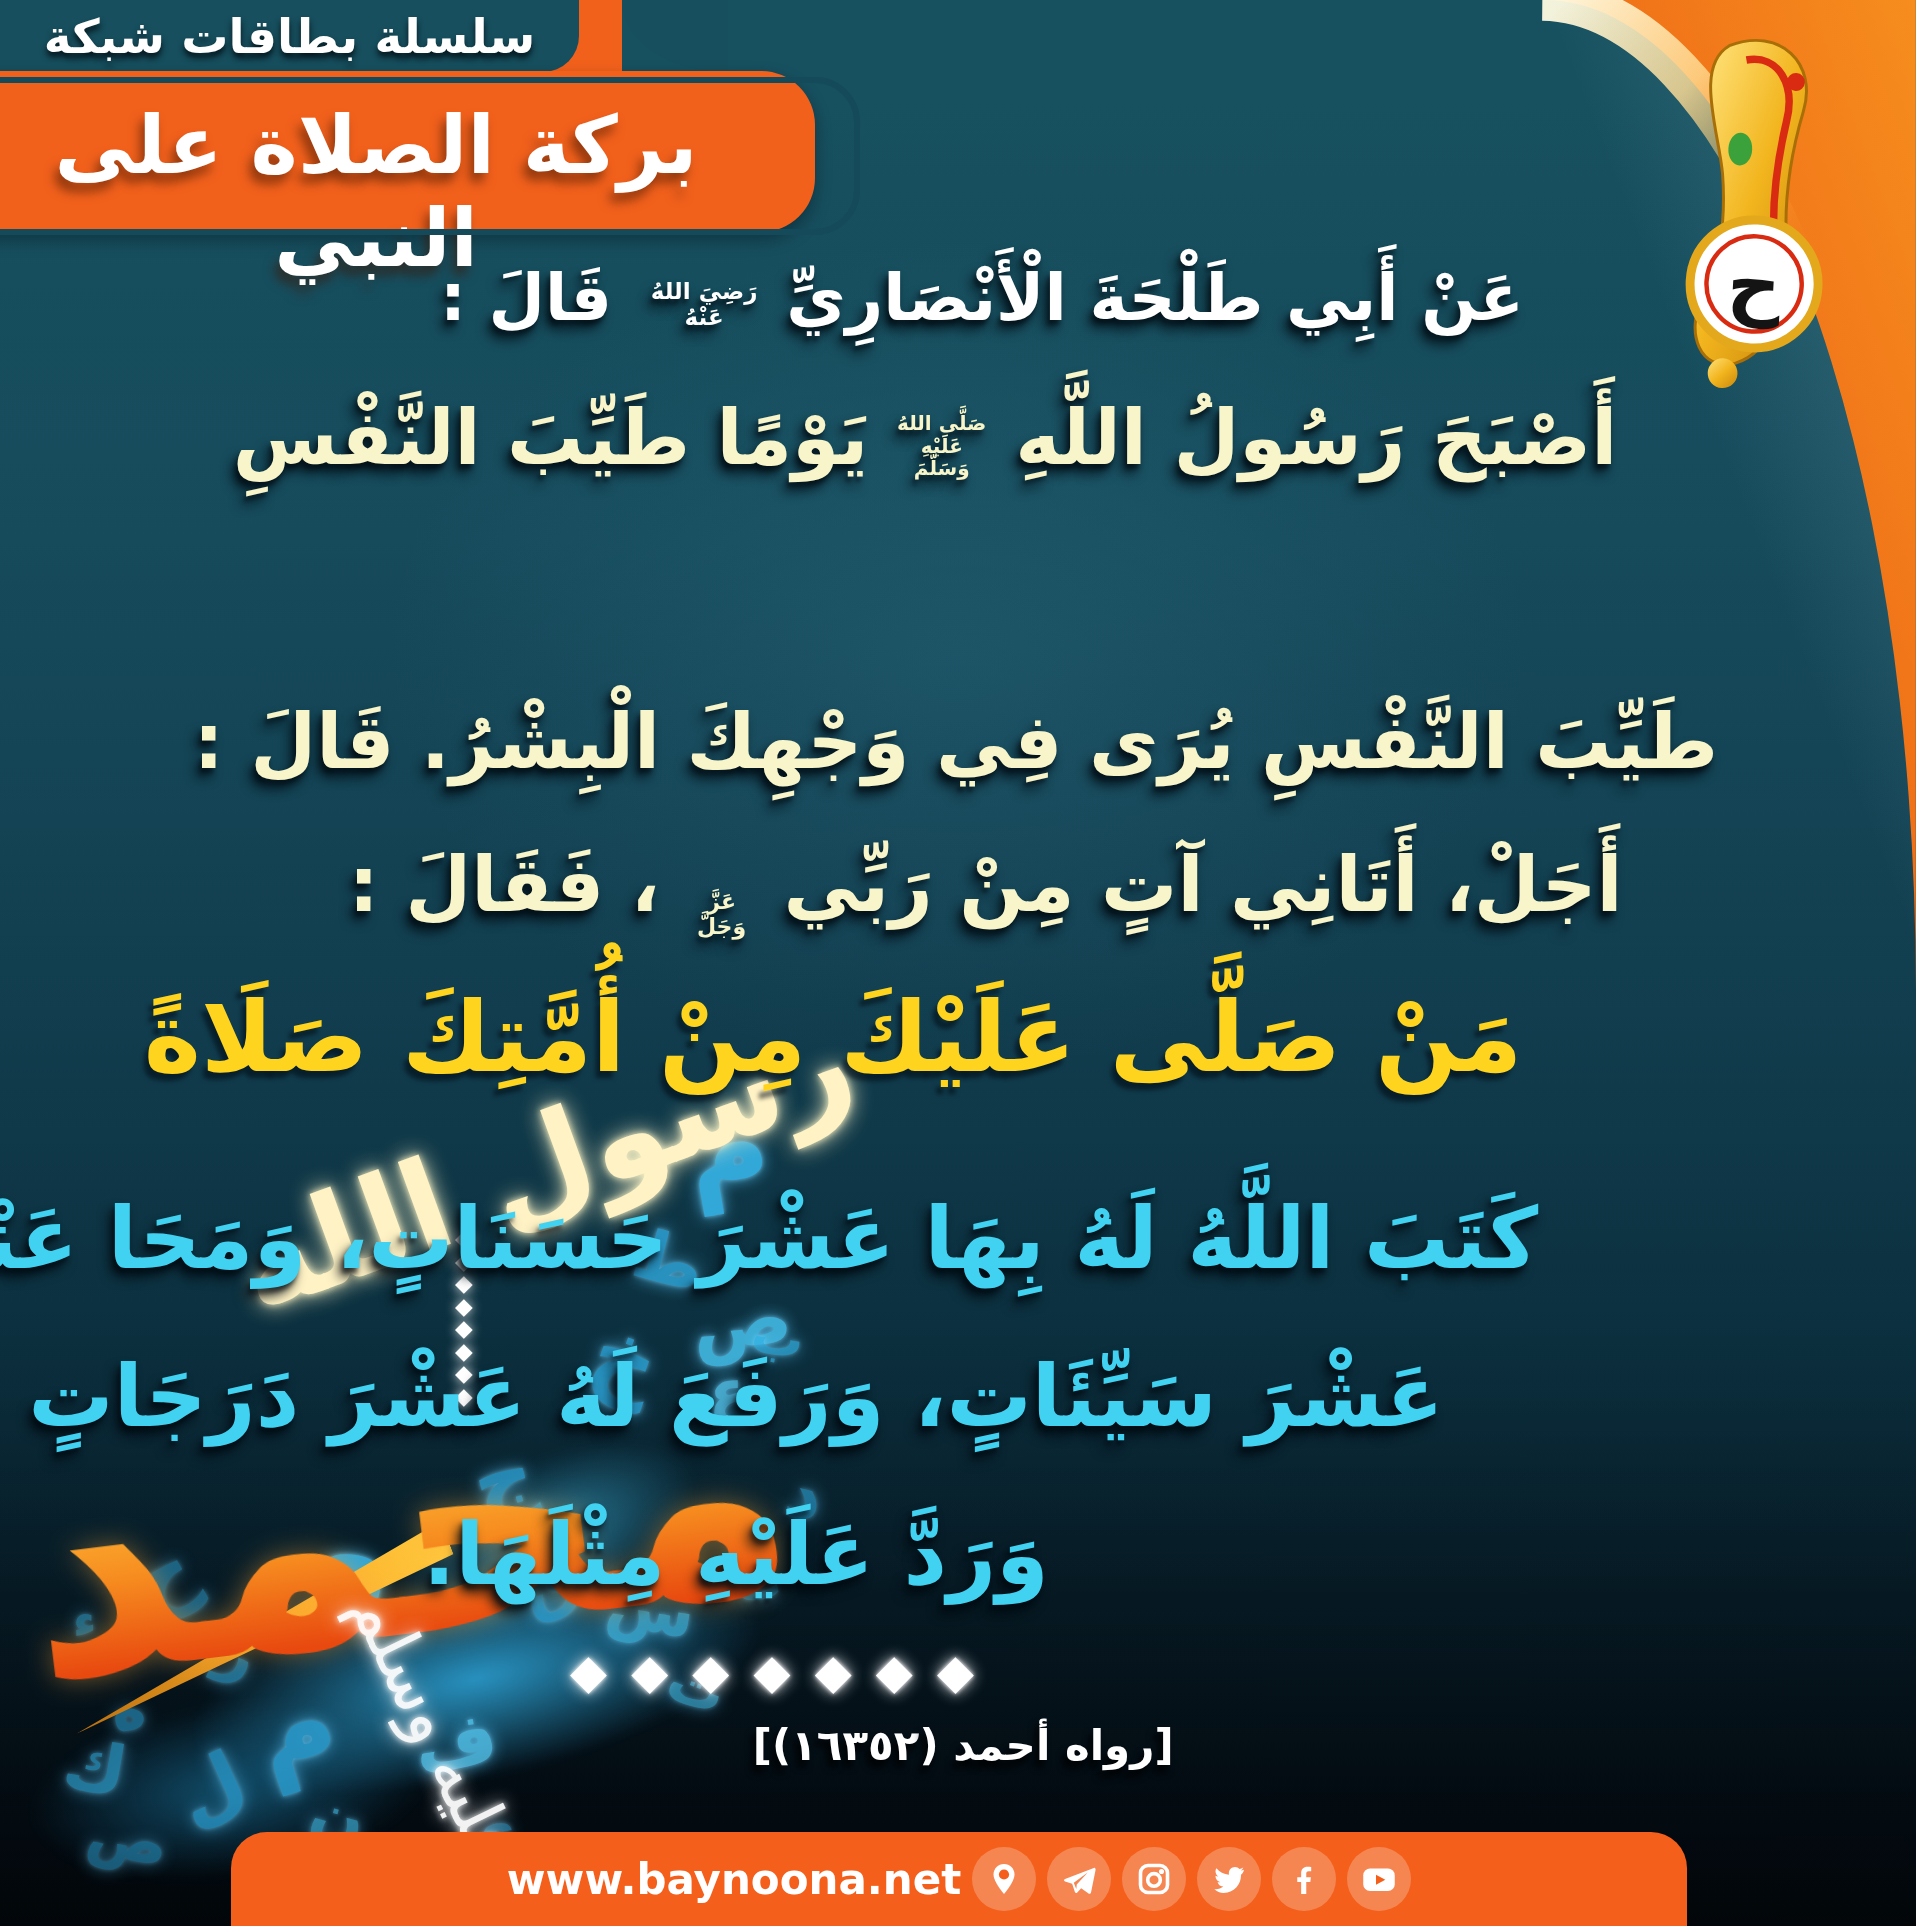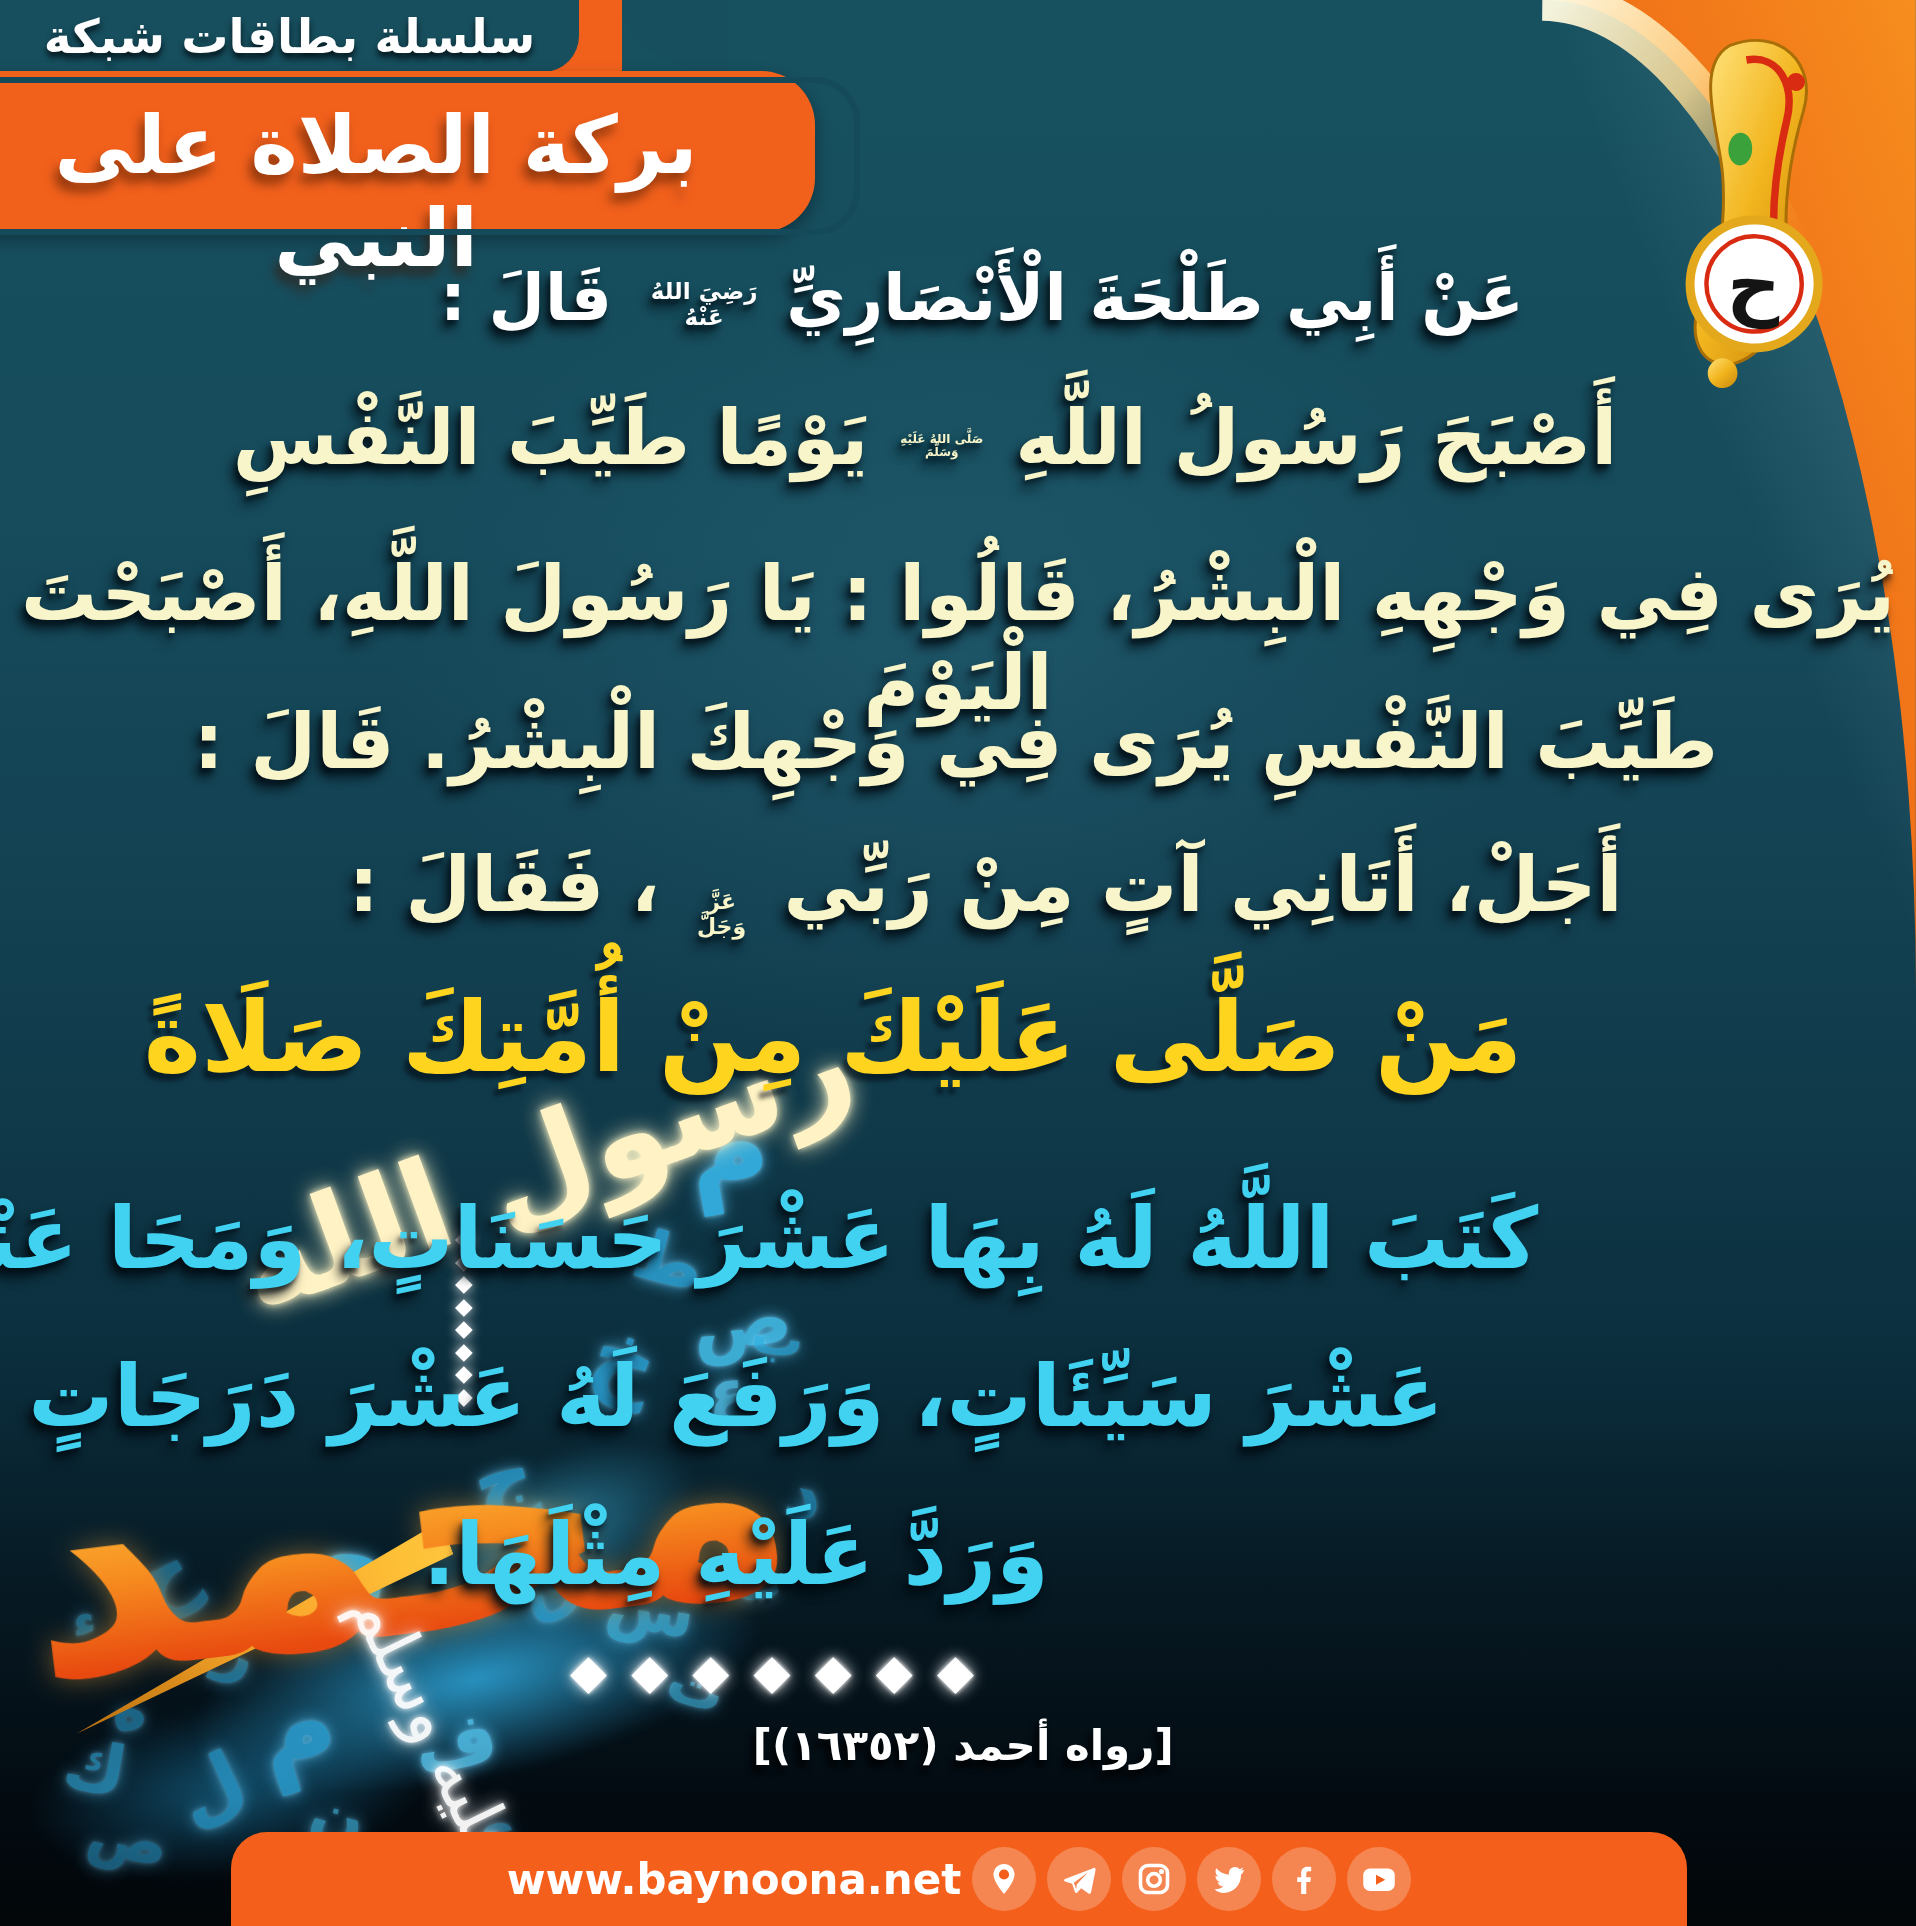--- a/index.html
+++ b/index.html
@@ -33,21 +33,21 @@
   .line{left:0;width:1916px;text-align:center;color:#F7F5C9;font-weight:bold;z-index:5;
     text-shadow:-5.2px 9px 12px rgba(0,10,16,.8), -2.2px 4.5px 4.5px rgba(0,10,16,.55);}
   #l1{top:260px;font-size:65px;color:#FFFFFF;transform:translateX(24px);}
   #l2{top:393px;font-size:76px;transform:translateX(-33px);}
   #l3{top:549px;font-size:76px;}
   #l4{top:697px;font-size:76px;transform:translateX(-2.2px);}
   #l5{top:840px;font-size:76px;transform:translateX(27.5px);}
   #hl{top:981px;font-size:97px;color:#FFD41F;transform:translateX(-125px);
       text-shadow:-4.5px 7.4px 4.5px rgba(0,10,16,.55);}
   #cyan{top:1160px;font-size:85px;line-height:158px;color:#41D2F1;transform:translateX(-222px);z-index:5;}
-  .seal{display:inline-block;font-size:12px;line-height:1.12;width:94px;vertical-align:middle;
+  .seal{display:inline-block;font-size:20px;line-height:1.12;width:94px;vertical-align:middle;
     transform:translateY(3px);letter-spacing:0;}
   .seal.narr{font-size:23px;width:119px;margin-left:10px;}
   .seal.azza{font-size:22px;width:71px;margin-top:44px;}
   #source{top:1721px;font-size:42px;color:#fff;font-weight:bold;transform:translateX(5.2px);
     text-shadow:-3.7px 6.7px 7.4px rgba(0,0,0,.9);z-index:5;}
   
   #artwork{left:0;top:0;width:1916px;height:1926px;z-index:3;pointer-events:none;}
   .bl{position:absolute;font-weight:bold;text-shadow:0 0 16.4px rgba(90,200,250,.9),0 0 4.5px rgba(140,220,255,.8);}
   .blob{position:absolute;border-radius:50%;}
   #blob1{left:186px;top:1578px;width:581px;height:201px;transform:rotate(-12deg);opacity:.85;filter:blur(4.5px);
@@ -181,21 +181,20 @@
   <div id="l1" class="abs line">
     <span>عَنْ أَبِي طَلْحَةَ الْأَنْصَارِيِّ</span>
     <span class="seal narr">رَضِيَ اللهُ عَنْهُ</span>
     <span>قَالَ :</span>
   </div>
   <div id="l2" class="abs line">
     <span>أَصْبَحَ رَسُولُ اللَّهِ</span>
     <span class="seal">صَلَّى اللهُ عَلَيْهِ وَسَلَّمَ</span>
     <span>يَوْمًا طَيِّبَ النَّفْسِ</span>
   </div>
-  <div id="l3" class="abs line">يُرَى فِي وَجْهِهِ الْبِشْرُ، قَالُوا : يَا رَسُولَ اللَّهِ، أَصْبَحْتَ الْيَوْمَ</div>
   <div id="l4" class="abs line">طَيِّبَ النَّفْسِ يُرَى فِي وَجْهِكَ الْبِشْرُ. قَالَ :</div>
   <div id="l5" class="abs line">
     <span>أَجَلْ، أَتَانِي آتٍ مِنْ رَبِّي</span>
     <span class="seal azza">عَزَّ وَجَلَّ</span>
     <span>، فَقَالَ :</span>
   </div>
   <div id="hl" class="abs line">مَنْ صَلَّى عَلَيْكَ مِنْ أُمَّتِكَ صَلَاةً</div>
   <div id="cyan" class="abs line">
     <div>كَتَبَ اللَّهُ لَهُ بِهَا عَشْرَ حَسَنَاتٍ، وَمَحَا عَنْهُ</div>
     <div>عَشْرَ سَيِّئَاتٍ، وَرَفَعَ لَهُ عَشْرَ دَرَجَاتٍ</div>

